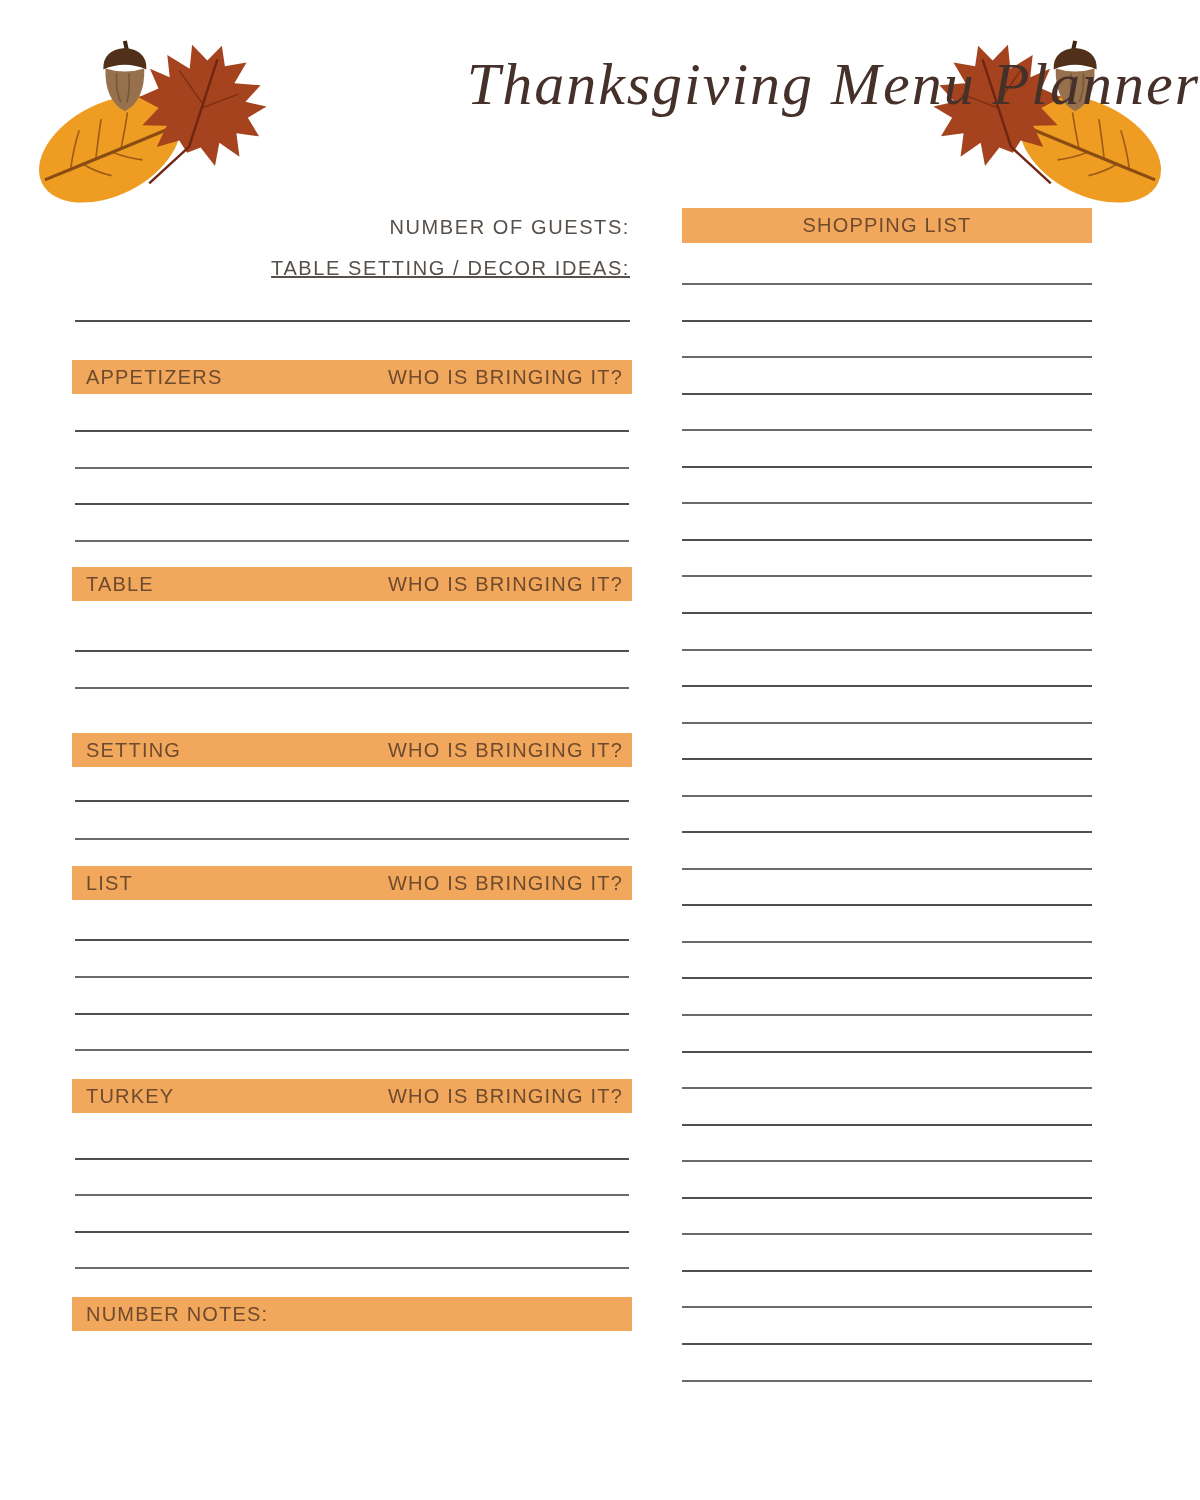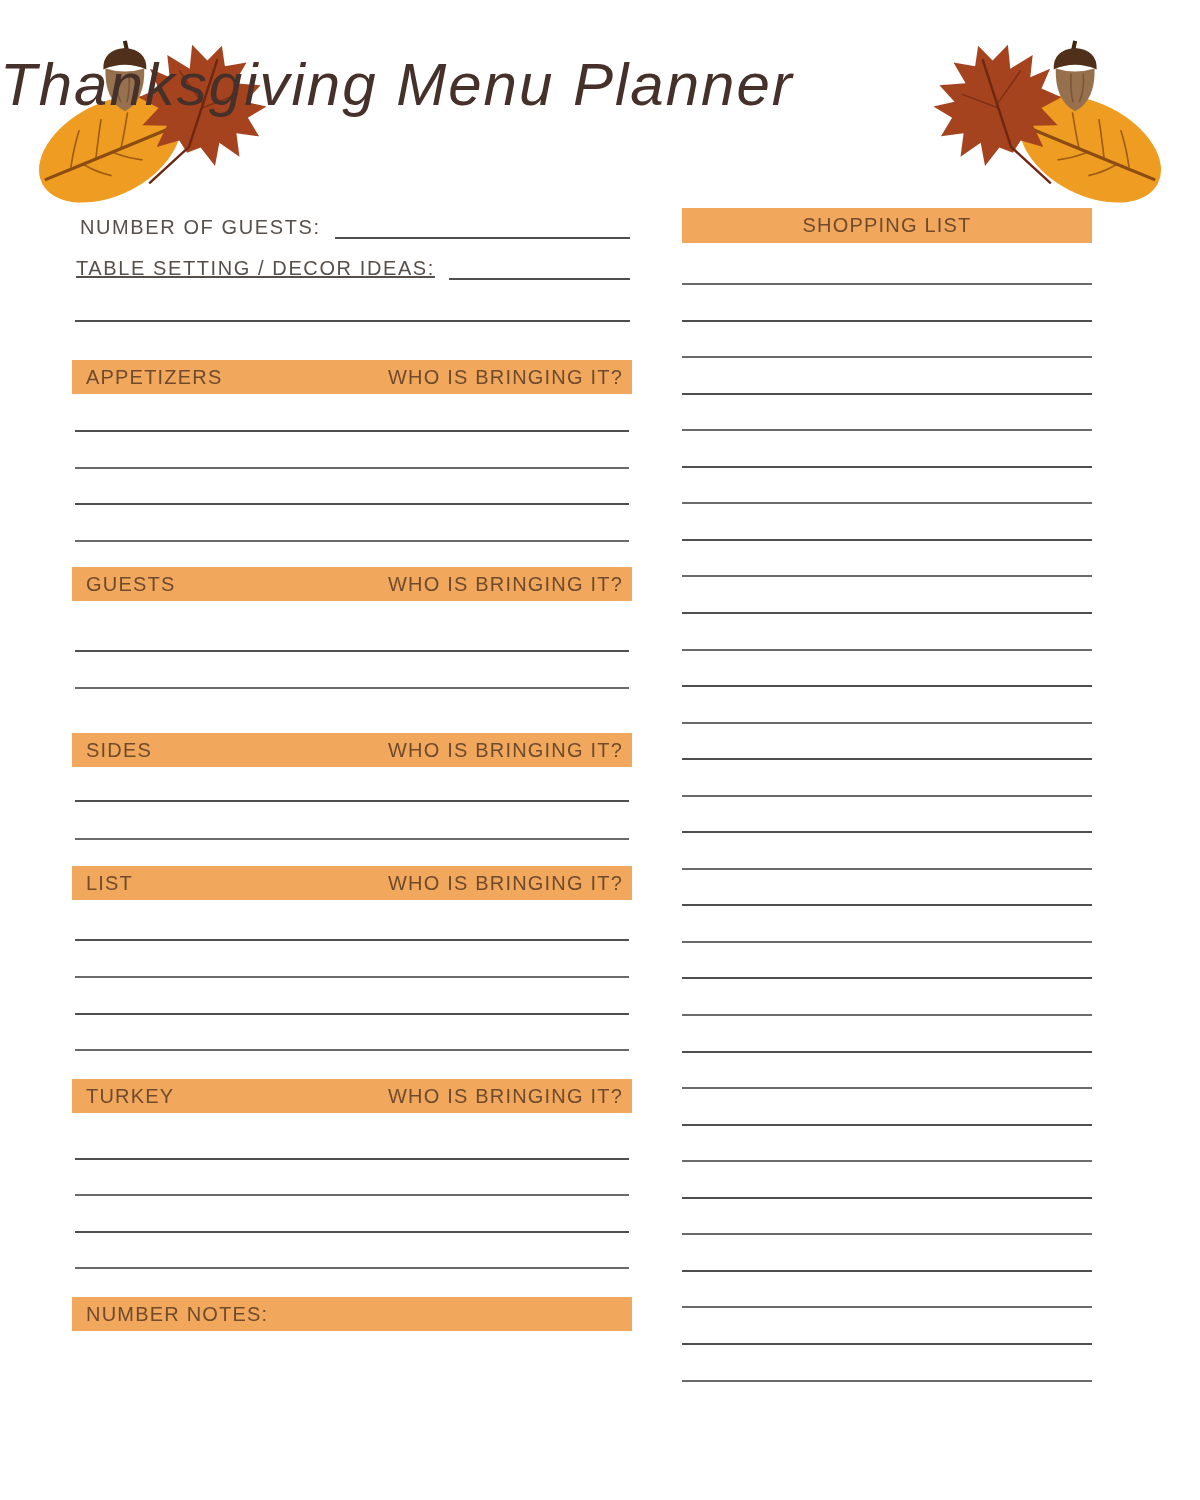--- a/index.html
+++ b/index.html
@@ -9,29 +9,29 @@
     --title:#45302A;
     --line:#4F4F4F;
     --mapleRed:#A6431F;
     --leafOrange:#EF9D22;
     --acornBody:#97714D;
     --acornCap:#50301A;
   }
   html,body{margin:0;padding:0;background:#ffffff;}
   .page{position:relative;width:1200px;height:1500px;background:#ffffff;overflow:hidden;
         font-family:"Liberation Sans",sans-serif;}
-  .title{position:absolute;top:50px;left:0;right:0;text-align:left;
-         font-family:Liberation Sans, sans-serif;font-style:italic;font-weight:500;
+  .title{position:absolute;top:50px;left:0;right:0;text-align:right;
+         font-family:Liberation Serif, serif;font-style:italic;font-weight:500;
          font-size:60px;color:var(--title);letter-spacing:2px;white-space:nowrap;}
   .decor{position:absolute;top:28px;width:235px;height:180px;overflow:visible;}
   .decor.left{left:38px;}
   .decor.right{left:927px;}
 
   .field-row{position:absolute;display:flex;align-items:flex-end;
-             color:var(--label);font-size:20px;letter-spacing:1.6px;white-space:nowrap;}
+             color:var(--label);font-size:20px;letter-spacing:1.6px;white-space:nowrap;flex-direction:column;}
   .field-row .write-line{flex:1;border-bottom:2px solid var(--line);margin-left:14px;height:20px;}
   #guests-row{left:80px;top:216px;width:550px;}
   #decor-row{left:76px;top:257px;width:554px;text-decoration:underline;}
   .free-line{position:absolute;left:75px;width:555px;top:320px;border-top:2px solid var(--line);}
 
   .col-left{position:absolute;left:72px;top:0;width:560px;height:1500px;}
   .section{position:absolute;left:0;width:560px;height:0;overflow:visible;}
   .bar{height:34px;background:var(--bar);display:flex;align-items:center;
        justify-content:space-between;padding:0 9px 0 14px;
        font-size:20px;color:var(--barText);letter-spacing:1.2px;white-space:nowrap;}
@@ -111,29 +111,29 @@
           <span>APPETIZERS</span>
           <span>WHO IS BRINGING IT?</span>
         </div>
         <div class="rule" style="top: 70px;"></div>
         <div class="rule" style="top: 107px;"></div>
         <div class="rule" style="top: 143px;"></div>
         <div class="rule" style="top: 180px;"></div>
       </div>
       <div class="section" style="top: 567px;">
         <div class="bar">
-          <span>GUESTS</span>
+          <span>TABLE</span>
           <span>WHO IS BRINGING IT?</span>
         </div>
         <div class="rule" style="top: 83px;"></div>
         <div class="rule" style="top: 120px;"></div>
       </div>
       <div class="section" style="top: 733px;">
         <div class="bar">
-          <span>SIDES</span>
+          <span>SETTING</span>
           <span>WHO IS BRINGING IT?</span>
         </div>
         <div class="rule" style="top: 67px;"></div>
         <div class="rule" style="top: 105px;"></div>
       </div>
       <div class="section" style="top: 866px;">
         <div class="bar">
           <span>LIST</span>
           <span>WHO IS BRINGING IT?</span>
         </div>

